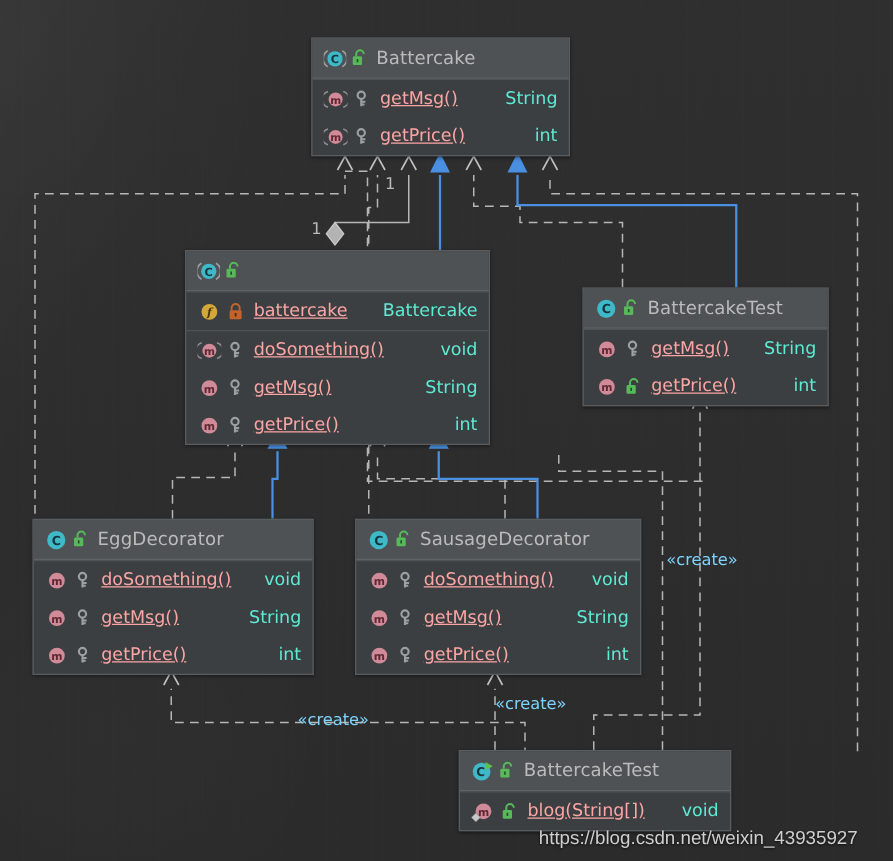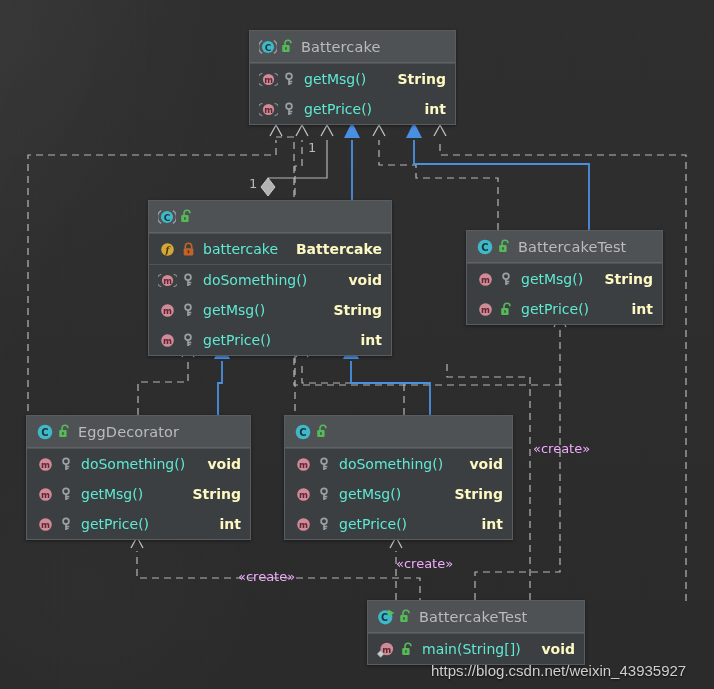--- a/index.html
+++ b/index.html
@@ -61,42 +61,42 @@
     padding: 0 9px;
     box-sizing: border-box;
   }
   .name-txt {
     color: #bbbbbb;
     font-size: 14.5px;
     letter-spacing: .1px;
     white-space: nowrap;
   }
   .mem-label {
+    color: #fca5a5;
+    font-size: 14px;
+    white-space: nowrap;
+    margin-left: 1px;
+    text-decoration: underline;
+  }
+  .mem-type {
+    margin-left: auto;
     color: #5eead4;
     font-size: 14px;
     white-space: nowrap;
-    margin-left: 1px;
-  }
-  .mem-type {
-    margin-left: auto;
-    color: #fef9c3;
-    font-size: 14px;
-    white-space: nowrap;
     padding-left: 12px;
-    font-weight: bold;
   }
   .ico { flex: 0 0 auto; display: inline-flex; align-items: center; justify-content: center; }
   .ico-cls  { width: 18px; height: 18px; margin-right: 4px; }
   .ico-vis  { width: 13px; height: 15px; margin-right: 7px; }
   .ico-mem  { width: 19px; height: 19px; margin-right: 5px; }
 
   
   .edge-label {
     position: absolute;
-    color: #f0abfc;
+    color: #7dd3fc;
     font-size: 13px;
     white-space: nowrap;
     font-family: "DejaVu Sans", sans-serif;
   }
   .mult-label {
     position: absolute;
     color: #b9b9b9;
     font-size: 13px;
   }
   .watermark {
@@ -502,20 +502,21 @@
           <text x="9" y="12.8" font-size="10" font-family="'DejaVu Sans',sans-serif" fill="#17343b" text-anchor="middle" font-weight="bold">C</text>
         </svg>
       </span>
       <span class="ico ico-vis">
         <svg viewBox="0 0 13 15" width="13" height="15">
           <path d="M4,6 V4.2 A2.9,2.9 0 0 1 10,4.2" fill="none" stroke="#58b95b" stroke-width="1.6"></path>
           <rect x="1.2" y="6" width="7.4" height="7" rx="1.1" fill="#58b95b"></rect>
           <rect x="4.3" y="8.2" width="1.3" height="2.6" fill="#2b4a2c"></rect>
         </svg>
       </span>
+      <span class="name-txt">SausageDecorator</span>
     </div>
     <div class="uml-compartment">
       <div class="uml-row">
         <span class="ico ico-mem">
           <svg viewBox="0 0 19 19" width="19" height="19">
             <circle cx="9.5" cy="9.5" r="6.3" fill="#d08a98"></circle>
             <text x="9.5" y="13" font-size="8.6" font-family="'DejaVu Sans',sans-serif" fill="#5e2732" text-anchor="middle" font-weight="bold">m</text>
           </svg>
         </span>
         <span class="ico ico-vis">
@@ -592,20 +593,20 @@
             <rect x="1.2" y="11.4" width="5" height="5" transform="rotate(45 3.7 13.9)" fill="#c9c9c9" stroke="#8a8a8a" stroke-width=".7"></rect>
           </svg>
         </span>
         <span class="ico ico-vis">
           <svg viewBox="0 0 13 15" width="13" height="15">
             <path d="M4,6 V4.2 A2.9,2.9 0 0 1 10,4.2" fill="none" stroke="#58b95b" stroke-width="1.6"></path>
             <rect x="1.2" y="6" width="7.4" height="7" rx="1.1" fill="#58b95b"></rect>
             <rect x="4.3" y="8.2" width="1.3" height="2.6" fill="#2b4a2c"></rect>
           </svg>
         </span>
-        <span class="mem-label">main(String[])</span>
+        <span class="mem-label">blog(String[])</span>
         <span class="mem-type">void</span>
       </div>
     </div>
   </div>
 
   <div class="watermark" style="left:431px; top:662px;">https://blog.csdn.net/weixin_43935927</div>
 </div>
 
 </body></html>

